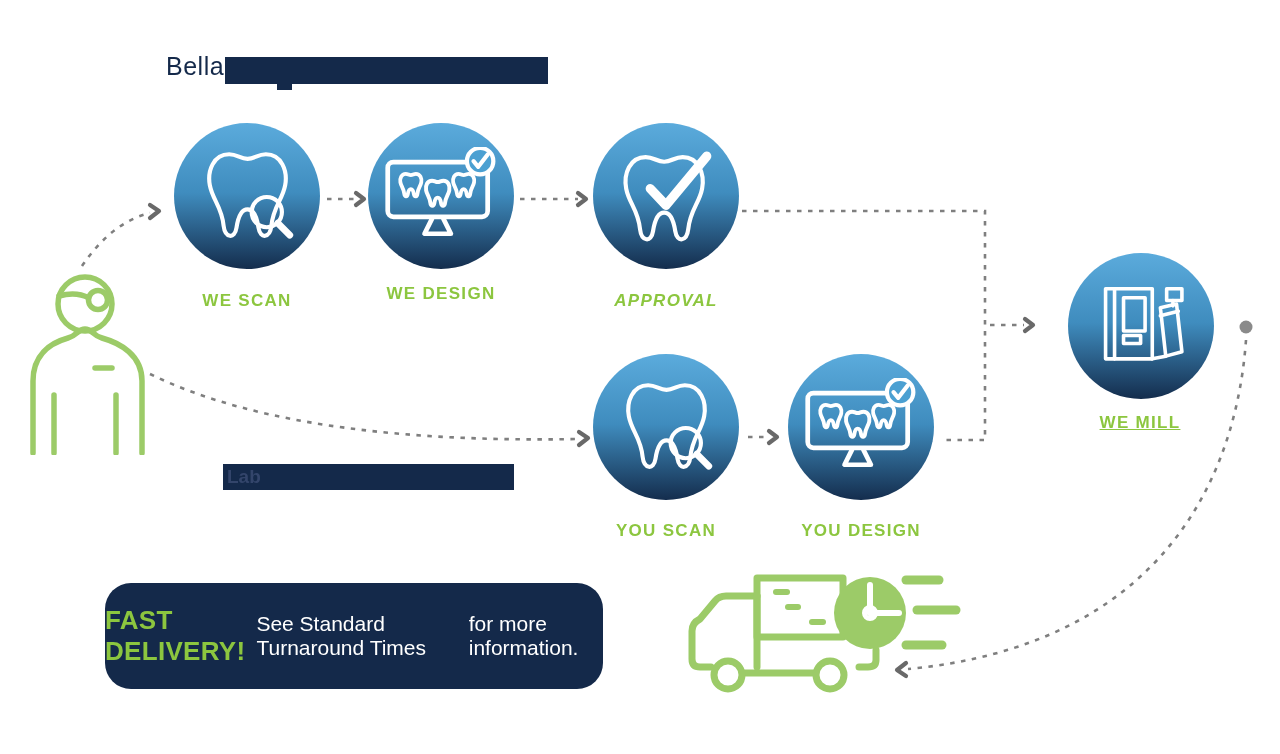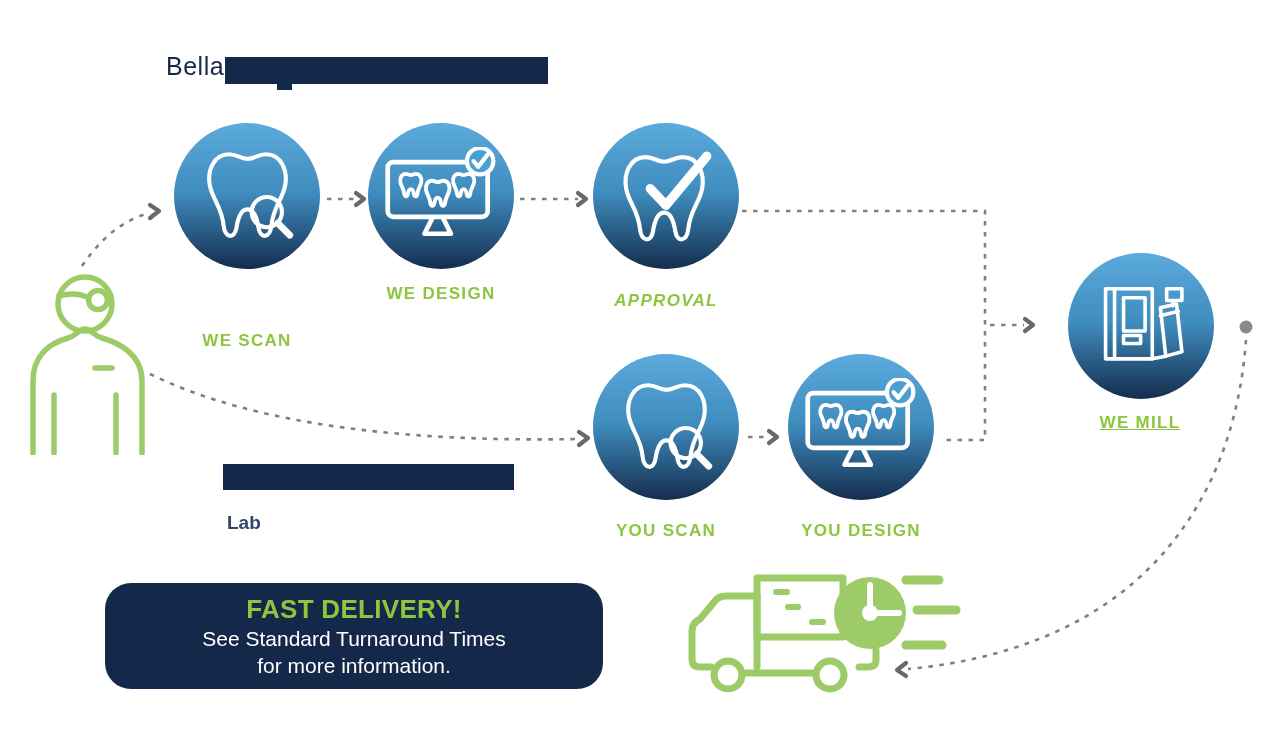--- a/index.html
+++ b/index.html
@@ -3,30 +3,30 @@
 <meta charset="utf-8">
 <style>
   html,body{margin:0;padding:0;background:#fff;}
   .canvas{position:relative;width:1280px;height:754px;background:#fff;overflow:hidden;
           font-family:"Liberation Sans", sans-serif;}
   .layer{position:absolute;left:0;top:0;pointer-events:none;}
   
   .brand-text{position:absolute;left:166px;top:52px;font-size:25px;font-weight:normal;
               color:var(--navy);letter-spacing:0.5px;}
   .redbar{position:absolute;background:var(--navy);}
-  .redbar-label{position:absolute;font-weight:bold;color:#33456B;margin-top:46px;}
+  .redbar-label{position:absolute;font-weight:bold;color:#33456B;}
   
   .circle{position:absolute;width:146px;height:146px;border-radius:50%;
           background:linear-gradient(180deg, var(--circle-blue-top) 0%, var(--circle-blue-mid) 48%, var(--circle-blue-bottom) 100%);
           display:flex;align-items:center;justify-content:center;}
   .step-label{position:absolute;width:220px;text-align:center;font-weight:bold;
               font-size:17px;letter-spacing:1.3px;color:var(--accent-green);}
   
   .banner{position:absolute;left:105px;top:583px;width:498px;height:106px;border-radius:26px;
-          background:var(--navy);display:flex;flex-direction:column;align-items:center;
+          background:var(--navy);display:flex;flex-direction:row;align-items:center;
           justify-content:center;gap:2px;}
   .banner-title{color:var(--accent-green);font-size:26px;font-weight:800;letter-spacing:0.3px;}
   .banner-line{color:#fff;font-size:21px;font-weight:normal;line-height:1.15;}
   
   svg{display:block;}
   .ws{stroke:#fff;fill:none;stroke-linecap:round;stroke-linejoin:round;}
   .gs{stroke:var(--icon-green);fill:none;stroke-linecap:round;stroke-linejoin:round;}
   .gf{fill:var(--icon-green);stroke:none;}
   .dash{stroke:var(--arrow-gray);fill:none;stroke-width:2.6;stroke-dasharray:4.5 6.5;}
   .head{stroke:#696969;fill:none;stroke-width:4.2;stroke-linecap:round;stroke-linejoin:round;}
@@ -151,21 +151,21 @@
         <rect class="ws" x="36" y="64" width="19" height="9" stroke-width="4"></rect>
         <rect class="ws" x="84" y="12" width="17" height="13" stroke-width="4"></rect>
         <path class="ws" d="M91,25 V31" stroke-width="4"></path>
         <path class="ws" d="M77,33 L95,29 L101,82 L83,87 Z" stroke-width="4"></path>
         <path class="ws" d="M77,42 L97,37" stroke-width="4"></path>
         <path class="ws" d="M68,90 L83,87" stroke-width="4"></path>
       </svg>
     </span>
   </div>
 
-  <div class="step-label" style="left:137px;top:291px;margin-top:40px;">WE SCAN</div>
+  <div class="step-label" style="left:137px;top:291px;">WE SCAN</div>
   <div class="step-label" style="left:331px;top:284px;">WE DESIGN</div>
   <div class="step-label" style="left:556px;top:291px;font-style:italic;">APPROVAL</div>
   <div class="step-label" style="left:556px;top:521px;">YOU SCAN</div>
   <div class="step-label" style="left:751px;top:521px;">YOU DESIGN</div>
   <div class="step-label" style="left:1030px;top:413px;text-decoration:underline;">WE MILL</div>
 
   <div class="banner">
     <div class="banner-title">FAST DELIVERY!</div>
     <div class="banner-line">See Standard Turnaround Times</div>
     <div class="banner-line">for more information.</div>

